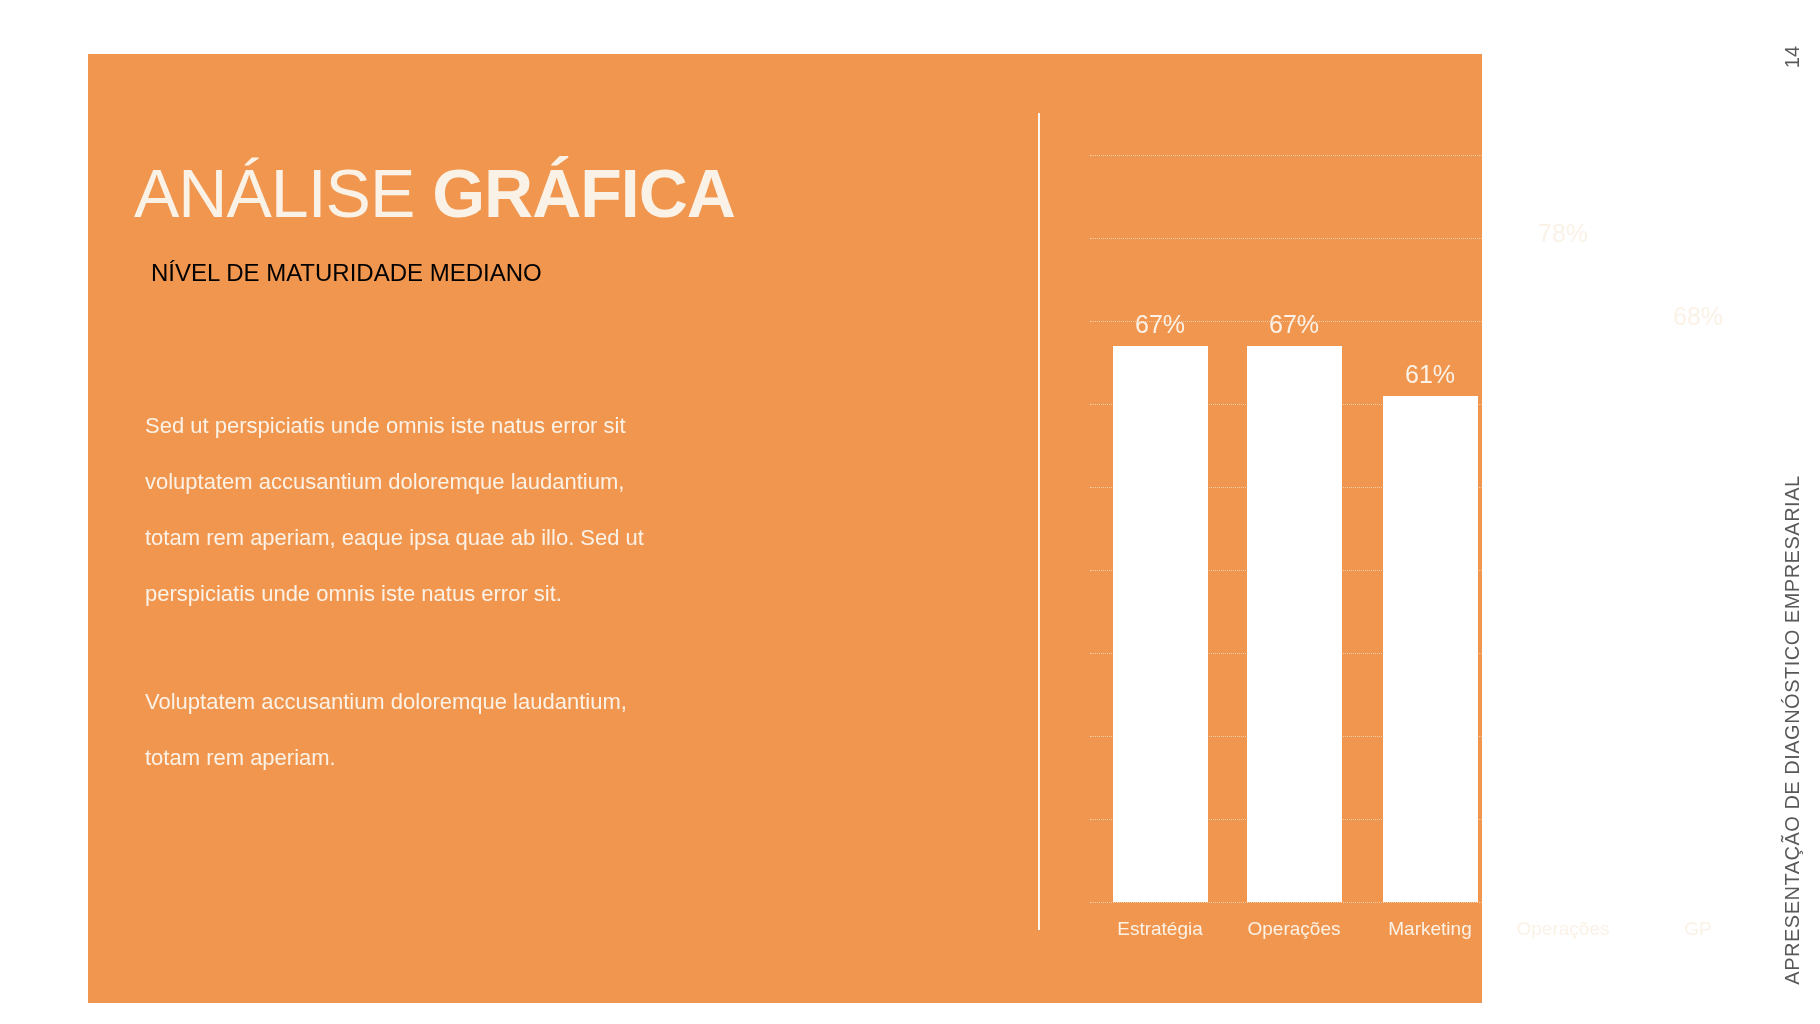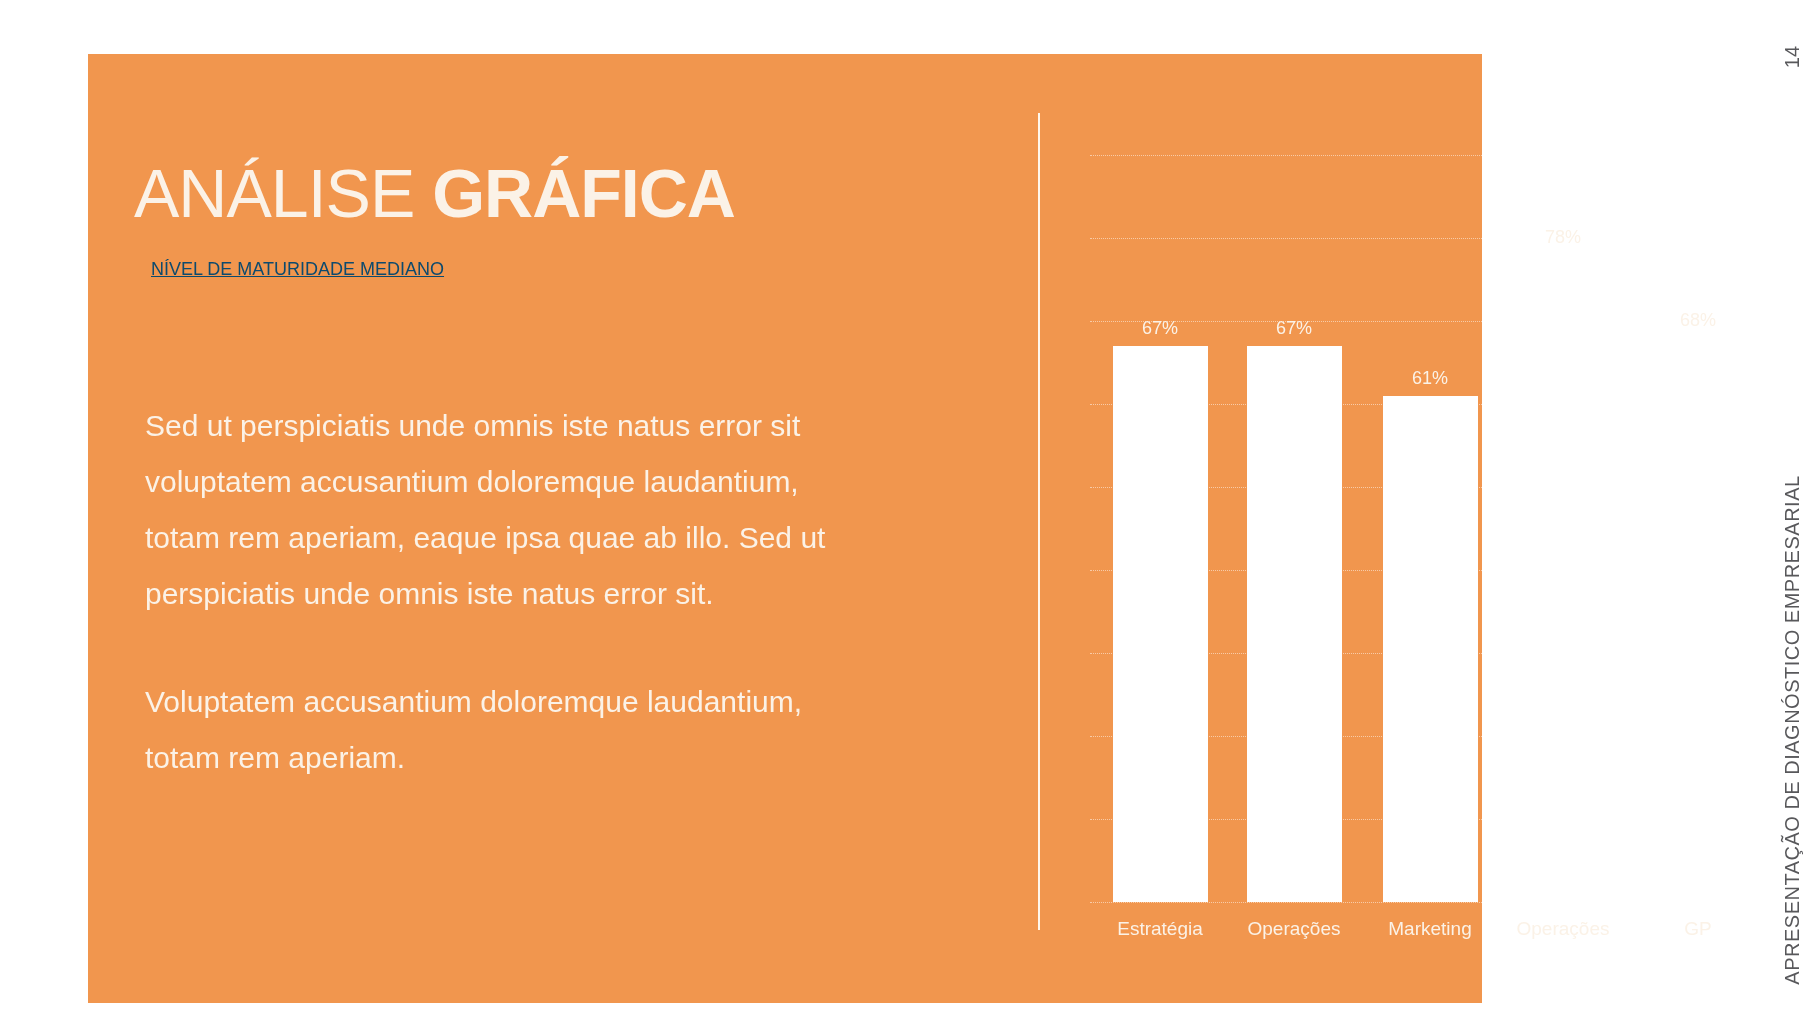--- a/index.html
+++ b/index.html
@@ -20,30 +20,30 @@
   
   .title{
     position:absolute;left:46px;top:58px;
     font-size:68px;line-height:1.05;
     color:#FBF2E7;letter-spacing:-1px;white-space:nowrap;
   }
   .title .light{font-weight:300;}
   .title .bold{font-weight:800;}
   .subtitle{
     position:absolute;left:63px;top:205px;
-    font-size:18px;font-weight:400;color:#0c4a6e;white-space:nowrap;text-decoration:underline;
+    font-size:24px;font-weight:400;color:#000000;white-space:nowrap;
   }
   .level{
     position:absolute;left:61px;top:242px;
     font-size:47px;font-weight:800;color:#FBF2E7;white-space:nowrap;
   }
   .body-par{
     position:absolute;left:57px;
     width:760px;
-    font-size:30px;line-height:56px;font-weight:400;
+    font-size:22px;line-height:56px;font-weight:400;
     color:#FBF2E7;
     white-space:pre-line;
     margin:0;
   }
   .par1{top:344px;}
   .par2{top:620px;}
   
   .divider{
     position:absolute;left:950px;top:59px;
     width:2px;height:817px;
@@ -58,21 +58,21 @@
     position:absolute;left:0;width:100%;height:0;
     border-top:1px dotted rgba(255,255,255,0.5);
   }
   .bar{
     position:absolute;bottom:0;
     width:95px;background:#FFFFFF;
   }
   .bar-value{
     position:absolute;
     transform:translateX(-50%);
-    font-size:18px;font-weight:400;color:#FBF2E7;white-space:nowrap;
+    font-size:25px;font-weight:400;color:#FBF2E7;white-space:nowrap;
   }
   .bar-cat{
     position:absolute;top:846px;
     transform:translateX(-50%);
     font-size:19px;font-weight:400;color:#FBF2E7;white-space:nowrap;
   }
   
   .side-caption{
     position:absolute;left:1522px;top:719px;
     width:540px;height:22px;

